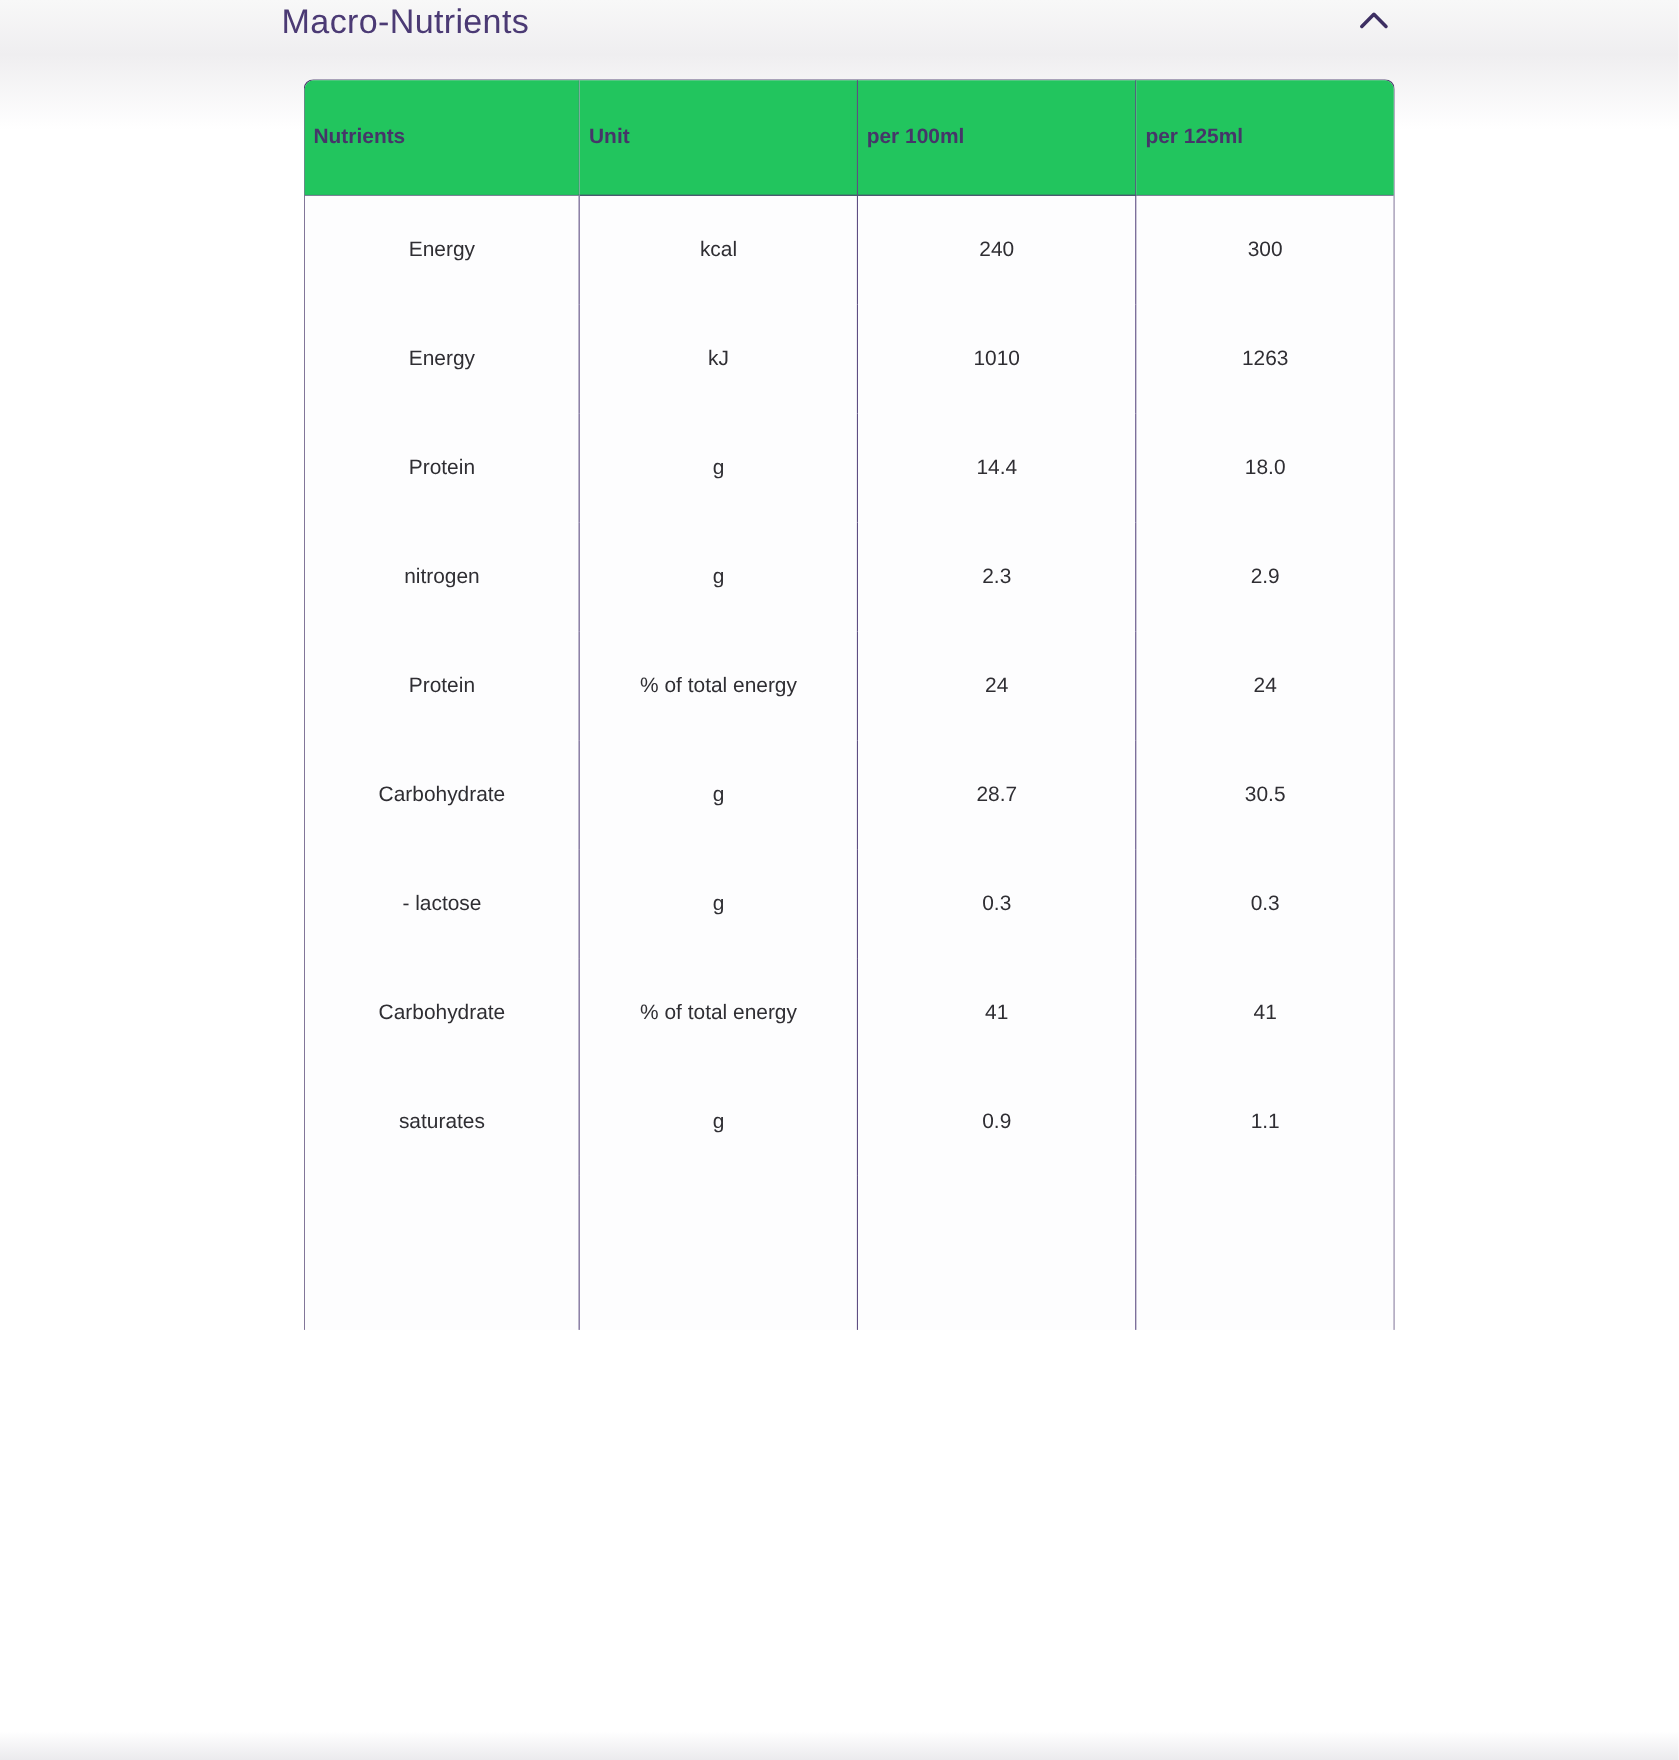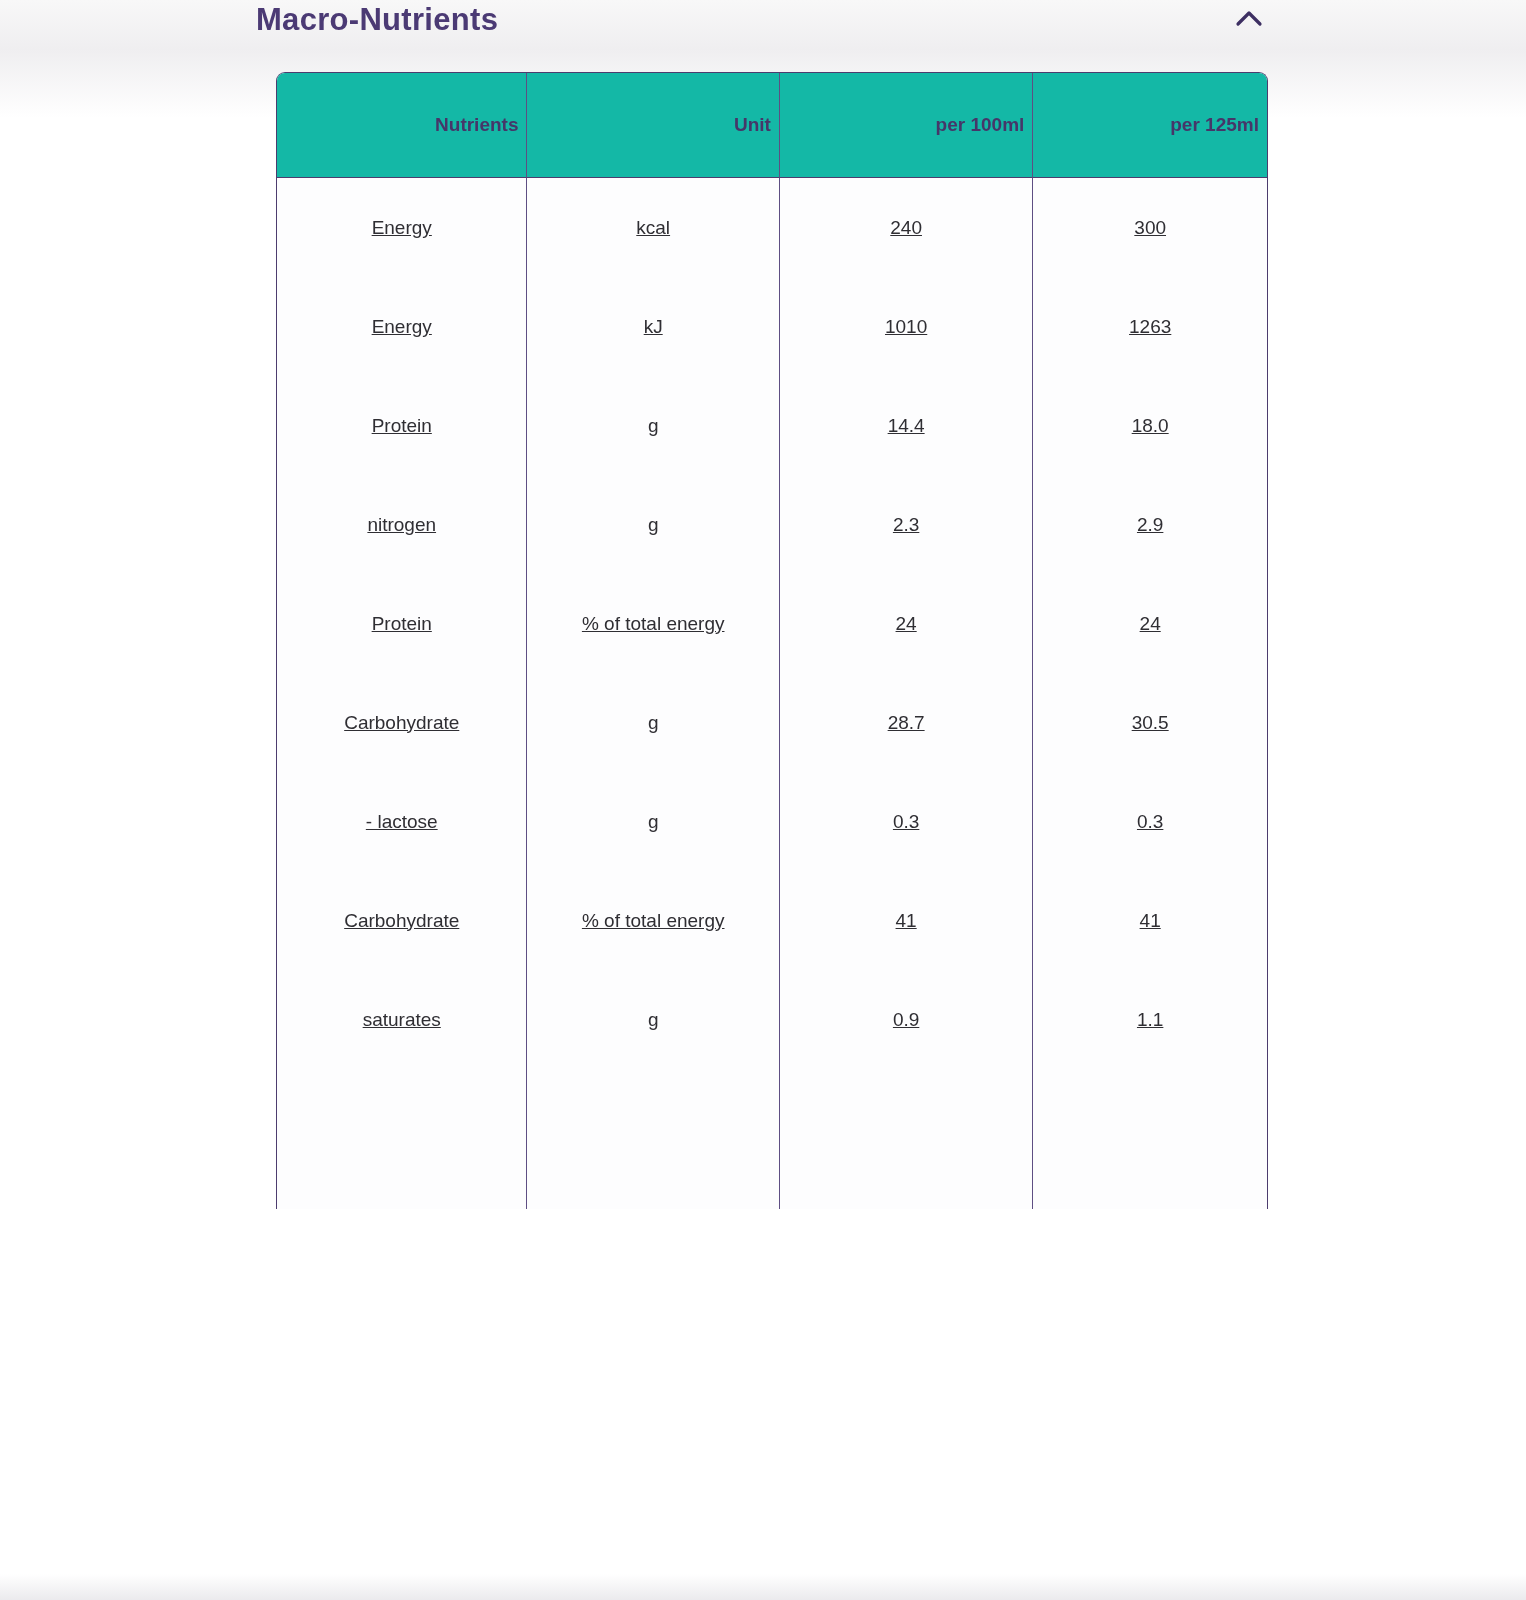--- a/index.html
+++ b/index.html
@@ -26,21 +26,21 @@
     position: absolute;
     top: 0; left: 0;
     width: 100%;
     height: 48px;
   }
   .page-title {
     position: absolute;
     left: 256px;
     top: 2px;
     font-size: 31px;
-    font-weight: 700;
+    font-weight: 400;
     letter-spacing: 0.3px;
     color: #4b3a74;
   }
   .collapse-btn {
     position: absolute;
     left: 1230px;
     top: 2px;
     width: 38px;
     height: 34px;
     background: transparent;
@@ -63,42 +63,41 @@
     border-collapse: separate;
     border-spacing: 0;
     border: 1.6px solid #4c3c6e;
     border-bottom: none;
     border-radius: 9px 9px 0 0;
     background: #fdfdfe;
     table-layout: fixed;
   }
   table.nutrients th {
     height: 104px;
-    background: #14b8a6;
+    background: #22c55e;
     color: #463669;
     font-size: 19px;
     font-weight: 700;
-    text-align: right;
+    text-align: left;
     vertical-align: middle;
     border-bottom: 1.4px solid #4c3c6e;
     border-right: 1px solid #5e4e83;
     padding: 0 8px;
   }
   table.nutrients th:first-child { border-top-left-radius: 8px; }
   table.nutrients th:last-child  { border-top-right-radius: 8px; border-right: none; }
   table.nutrients td {
     height: 99px;
     text-align: center;
     vertical-align: middle;
     font-size: 19px;
     font-weight: 400;
     color: #2f2e33;
     border-right: 1px solid #5e4e83;
     padding: 0 8px;
-    text-decoration: underline;
   }
   table.nutrients td:last-child { border-right: none; }
   table.nutrients tr.filler-row td { height: 140px; }
 
   .bottom-fade {
     position: absolute;
     left: 0; bottom: 0;
     width: 100%;
     height: 26px;
     background: linear-gradient(180deg, rgba(230,229,232,0) 0%, rgba(224,223,228,0.65) 100%);

